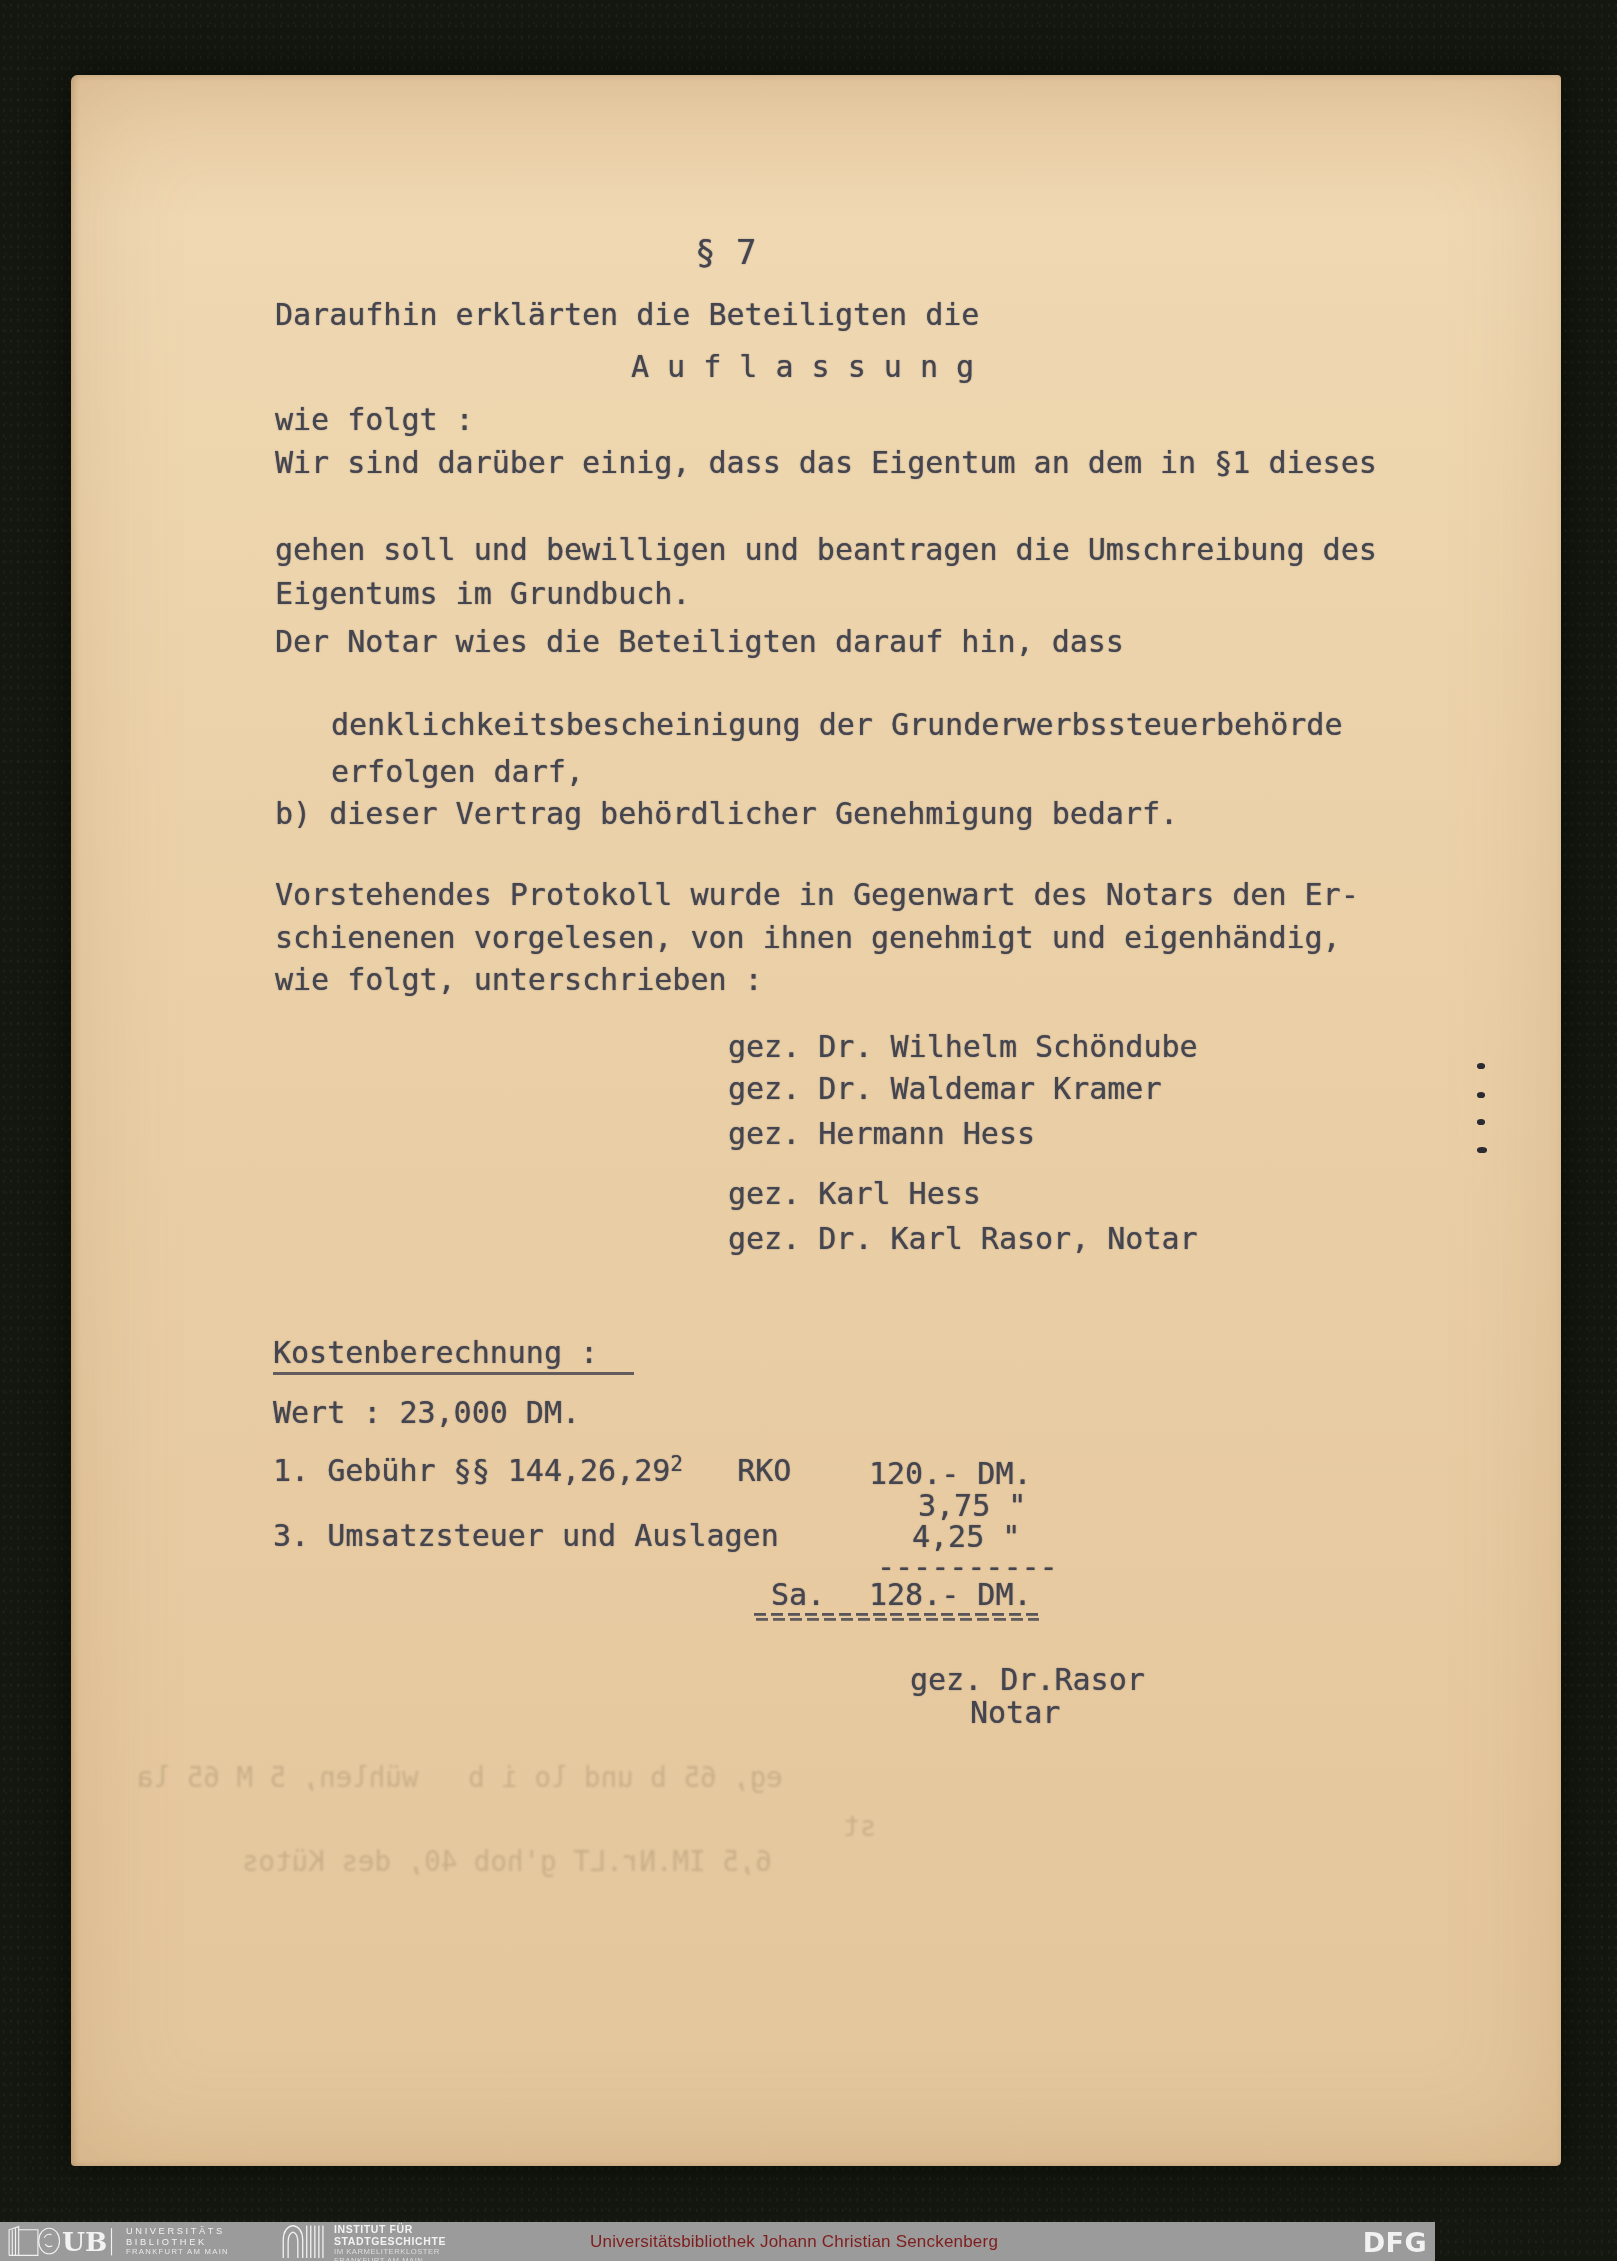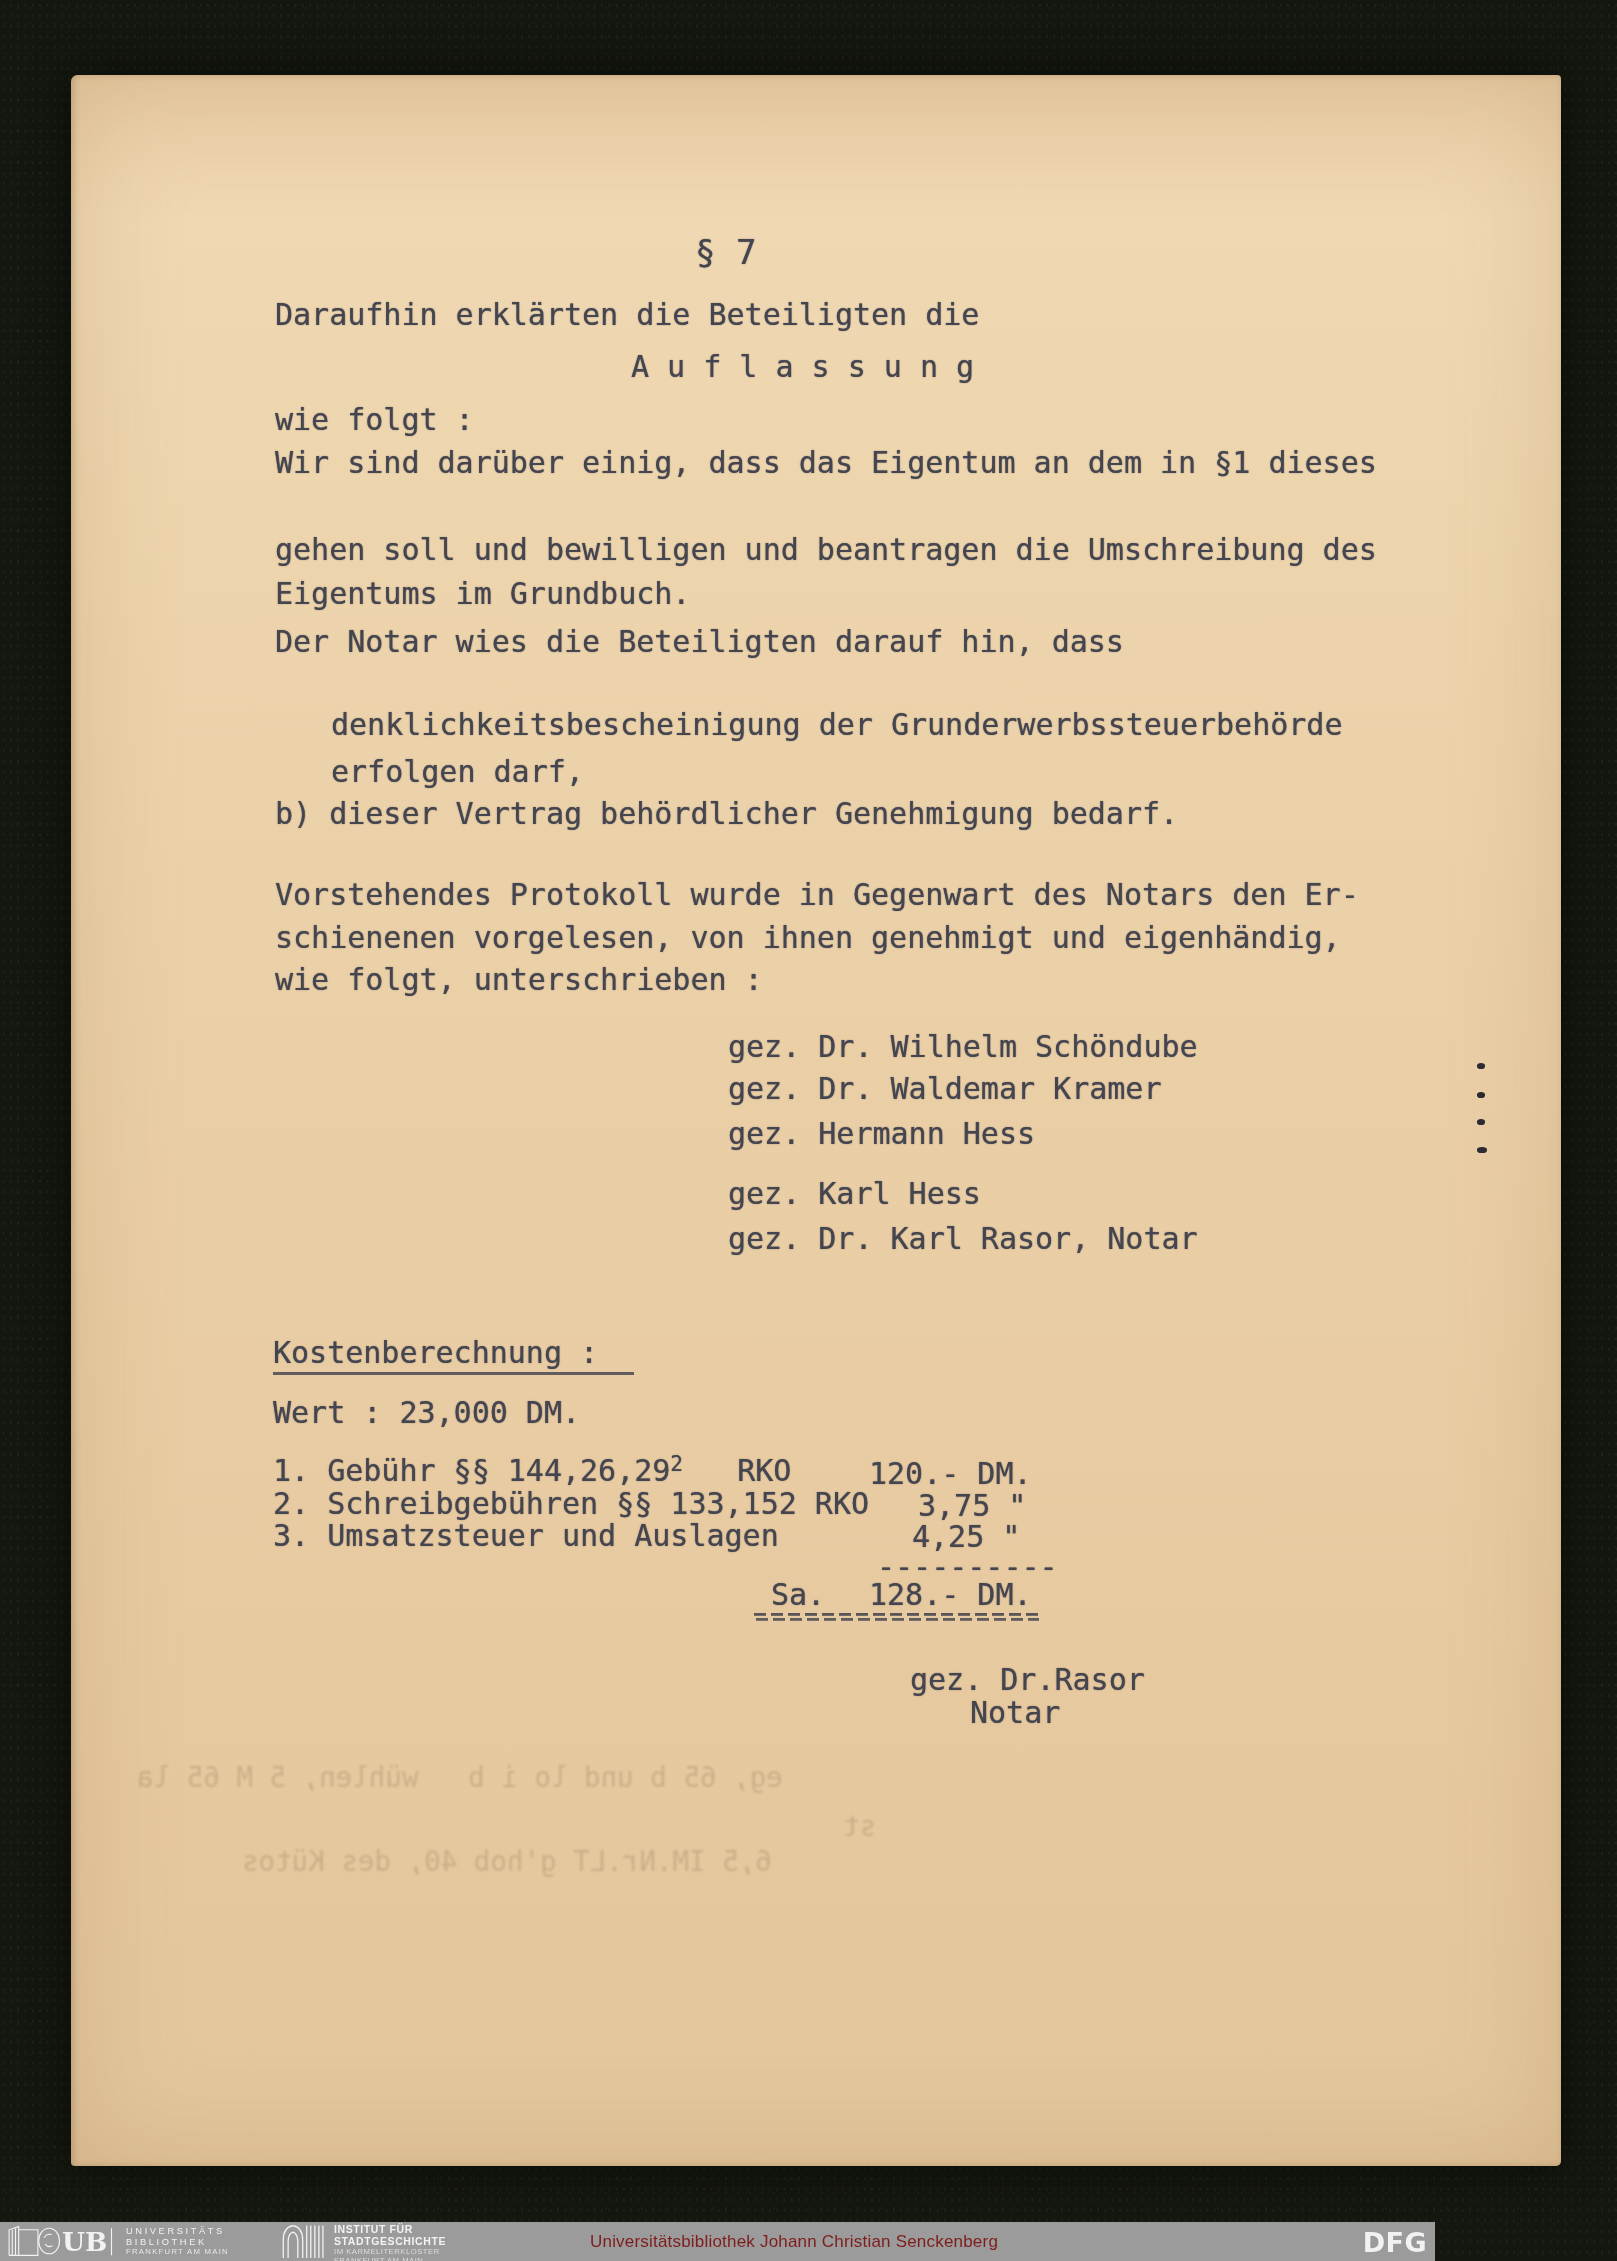--- a/index.html
+++ b/index.html
@@ -91,21 +91,20 @@
     <div class="tline" style="left:657px;top:1041px;">gez. Hermann Hess</div>
     <div class="tline" style="left:657px;top:1085px;margin-top:16px;">gez. Karl Hess</div>
     <div class="tline" style="left:657px;top:1146px;">gez. Dr. Karl Rasor, Notar</div>
 
     <div class="tline" style="left:202px;top:1260px;"><span class="t-underline">Kostenberechnung : </span></div>
     <div class="tline" style="left:202px;top:1320px;">Wert : 23,000 DM.</div>
 
     <div class="tline" style="left:202px;top:1378px;"><span>1. Gebühr §§ 144,26,29</span><span class="sup">2</span><span>   RKO</span></div>
     <div class="tline" style="left:798px;top:1381px;">120.- DM.</div>
 
-    <div class="tline" style="left:202px;top:1411px;">2. Schreibgebühren §§ 133,152 RKO</div>
     <div class="tline" style="left:847px;top:1413px;">3,75 "</div>
 
     <div class="tline" style="left:202px;top:1443px;">3. Umsatzsteuer und Auslagen</div>
     <div class="tline" style="left:841px;top:1444px;">4,25 "</div>
 
     <div class="tline" style="left:806px;top:1474px;">----------</div>
 
     <div class="tline" style="left:700px;top:1502px;">Sa.</div>
     <div class="tline" style="left:798px;top:1502px;">128.- DM.</div>
     <div class="sum-rule"></div>

